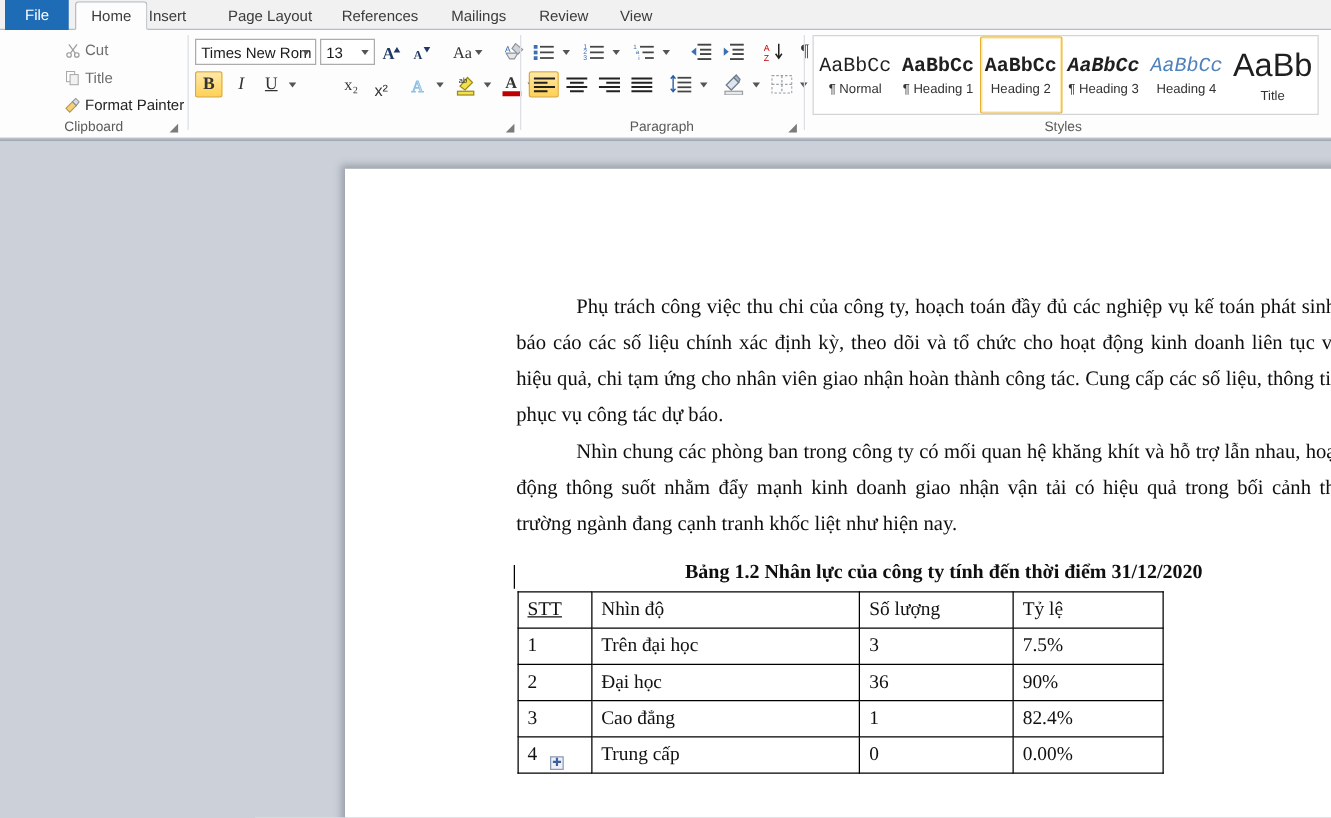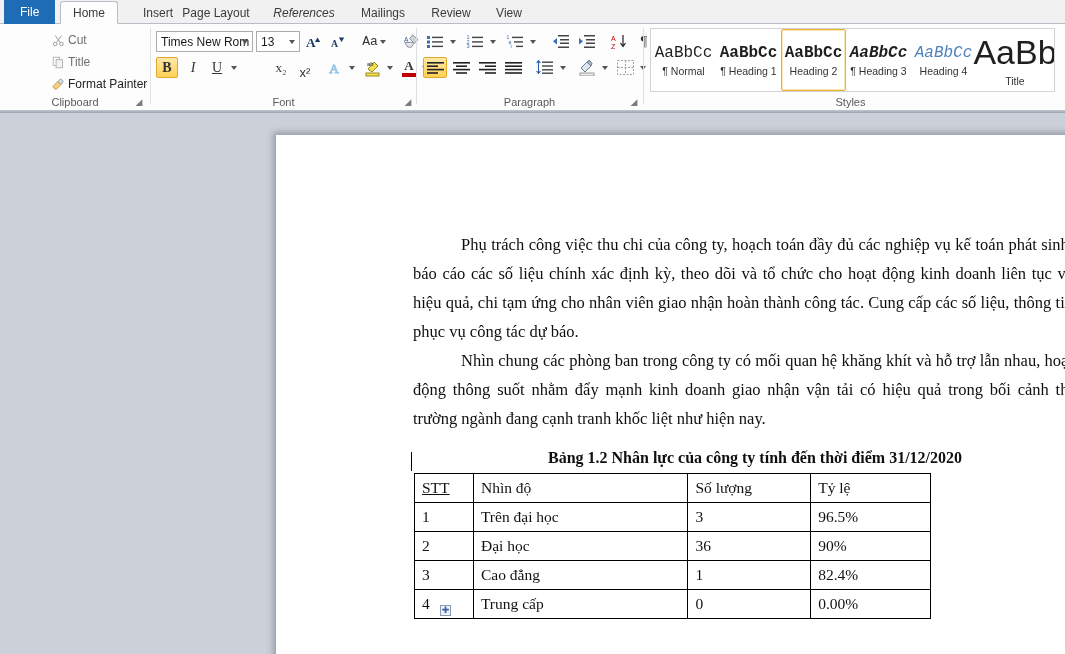--- a/index.html
+++ b/index.html
@@ -190,23 +190,23 @@
   .col-tyle { width: 120px; }
 </style>
 </head>
 <body>
 
 <div id="app">
 
   <div class="tabstrip">
     <div class="tab file" style="left:4px;">File</div>
     <div class="tab active" style="left:60px;width:58px;">Home</div>
-    <div class="tab" style="left:132px;width:52px;">Insert</div>
+    <div class="tab" style="left:108px;width:52px;">Insert</div>
     <div class="tab" style="left:172px;width:88px;">Page Layout</div>
-    <div class="tab" style="left:262px;width:84px;font-style:italic;">References</div>
+    <div class="tab" style="left:262px;width:84px;">References</div>
     <div class="tab" style="left:348px;width:70px;">Mailings</div>
     <div class="tab" style="left:420px;width:62px;">Review</div>
     <div class="tab" style="left:484px;width:50px;">View</div>
   </div>
 
   <div class="ribbon">
 
     <div class="group" style="left:0; width:150px;">
 
       <div class="cb-item" style="top:6px;">
@@ -262,21 +262,21 @@
             <path d="M14 4 L17 9 L11 9 Z" fill="#1f3864"></path>
           </svg>
       </div>
       <div class="ctl" style="left:176px; top:7px; width:22px; height:21px;">
         <svg width="18" height="16" viewBox="0 0 20 18">
             <text x="2" y="15" font-family="Liberation Serif, serif" font-size="11" font-weight="bold" fill="#1f3864">A</text>
             <path d="M11 4 L17 4 L14 9 Z" fill="#1f3864"></path>
           </svg>
       </div>
       <div class="ctl" style="left:206px; top:7px; width:34px; height:21px; font-size:13px;">
-        <span style="font-family:Liberation Mono, monospace;">Aa</span>
+        <span style="font-family:Liberation Serif, serif;">Aa</span>
           <span class="mini-caret"></span>
       </div>
       <div class="ctl" style="left:248px; top:7px; width:24px; height:21px;">
         <svg width="19" height="17" viewBox="0 0 20 18">
             <text x="2" y="9" font-family="Liberation Sans, sans-serif" font-size="7" fill="#2a5ca8">A</text>
             <path d="M3 10 L13 10 L10 15 L6 15 Z" fill="#e4e7ea" stroke="#8c9299"></path>
             <path d="M11 2 L17 7 L13 11 L8 6 Z" fill="#cfd4da" stroke="#8c9299"></path>
           </svg>
       </div>
 
@@ -309,21 +309,20 @@
           <span class="mini-caret" style="margin:0;"></span>
         </div>
       <div class="ctl" style="left:247px; top:33px; width:22px; height:21px; flex-direction:column; gap:1px;">
         <span style="font-family:'Liberation Serif',serif; font-weight:bold; font-size:13px; line-height:13px;">A</span>
         <span style="display:block; width:15px; height:4px; background:#c00000;"></span>
       </div>
       <div class="ctl" style="left:268px; top:33px; width:12px; height:21px;">
           <span class="mini-caret" style="margin:0;"></span>
         </div>
 
-      <div class="group-label">Font</div>
       <div class="dialog-launcher" style="left:252px;">◢</div>
     </div>
     <div class="group-sep" style="left:416px;"></div>
 
     <div class="group" style="left:417px; width:225px;">
       <div class="ctl" style="left:6px; top:7px; width:24px; height:21px;">
         <svg width="18" height="15" viewBox="0 0 18 15">
             <g fill="#3a6fb0">
               <rect x="1" y="2" width="3" height="3"></rect>
               <rect x="1" y="6.5" width="3" height="3"></rect>
@@ -501,21 +500,21 @@
         </div>
         <div class="style-item">
           <div class="style-preview" style="font-size:16px; font-weight:bold; font-style:italic;">AaBbCc</div>
           <div class="style-name">¶ Heading 3</div>
         </div>
         <div class="style-item">
           <div class="style-preview" style="font-size:16px; font-style:italic; color:#4f81bd;">AaBbCc</div>
           <div class="style-name">Heading 4</div>
         </div>
         <div class="style-item" style="width:78px;">
-          <div class="style-preview" style="font-size:34px; font-family:'Liberation Sans',sans-serif; font-weight:300;">AaBb</div>
+          <div class="style-preview" style="font-size:26px; font-family:'Liberation Sans',sans-serif; font-weight:300;">AaBb</div>
           <div class="style-name">Title</div>
         </div>
       </div>
       <div class="group-label" style="width:405px;">Styles</div>
     </div>
 
   </div>
   <div class="ribbon-bottom"></div>
 
   <div class="docarea">
@@ -538,21 +537,21 @@
               <tr>
             <td class="col-stt">STT</td>
             <td class="col-trinhdo">Nhìn độ</td>
             <td class="col-soluong">Số lượng</td>
             <td class="col-tyle">Tỷ lệ</td>
           </tr>
           <tr>
             <td>1</td>
             <td>Trên đại học</td>
             <td>3</td>
-            <td>96.5%</td>
+            <td>7.5%</td>
           </tr>
           <tr>
             <td>2</td>
             <td>Đại học</td>
             <td>36</td>
             <td>90%</td>
           </tr>
           <tr>
             <td>3</td>
             <td>Cao đẳng</td>

